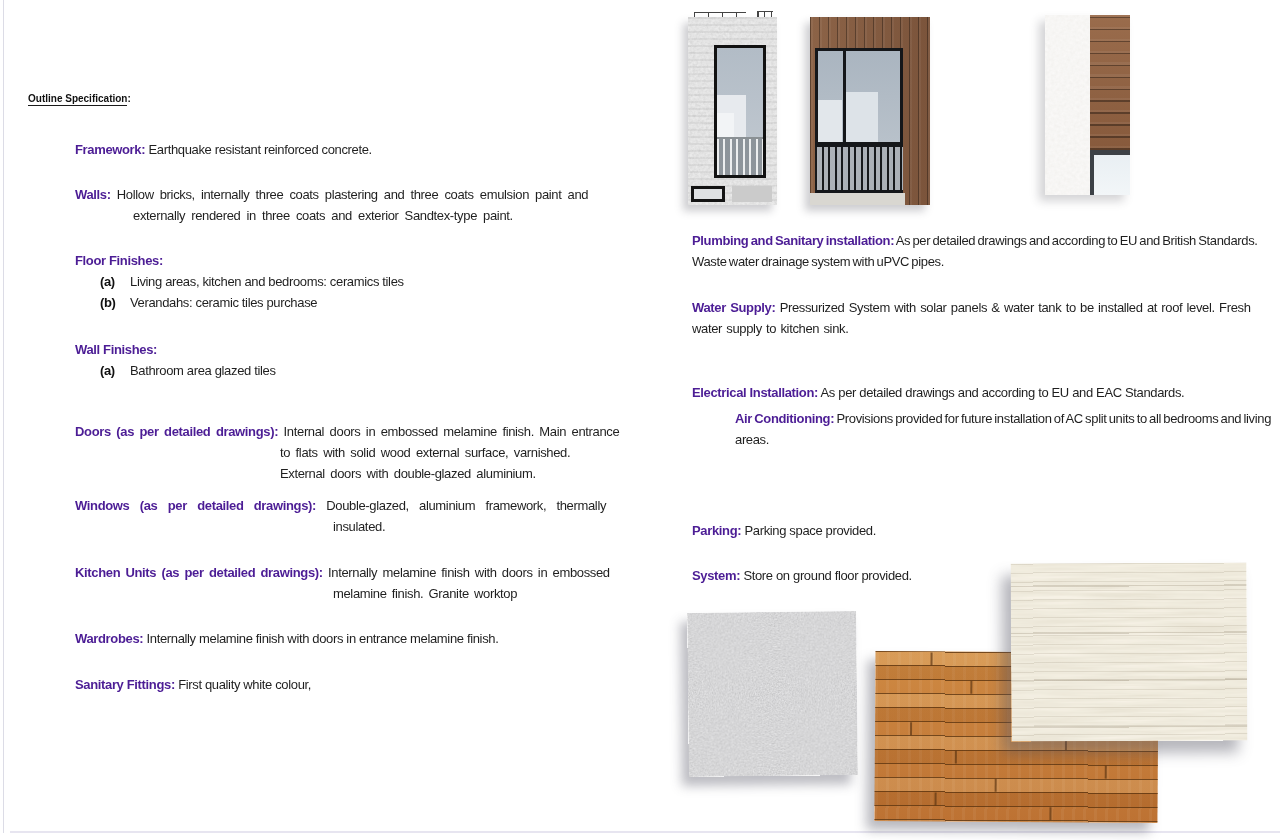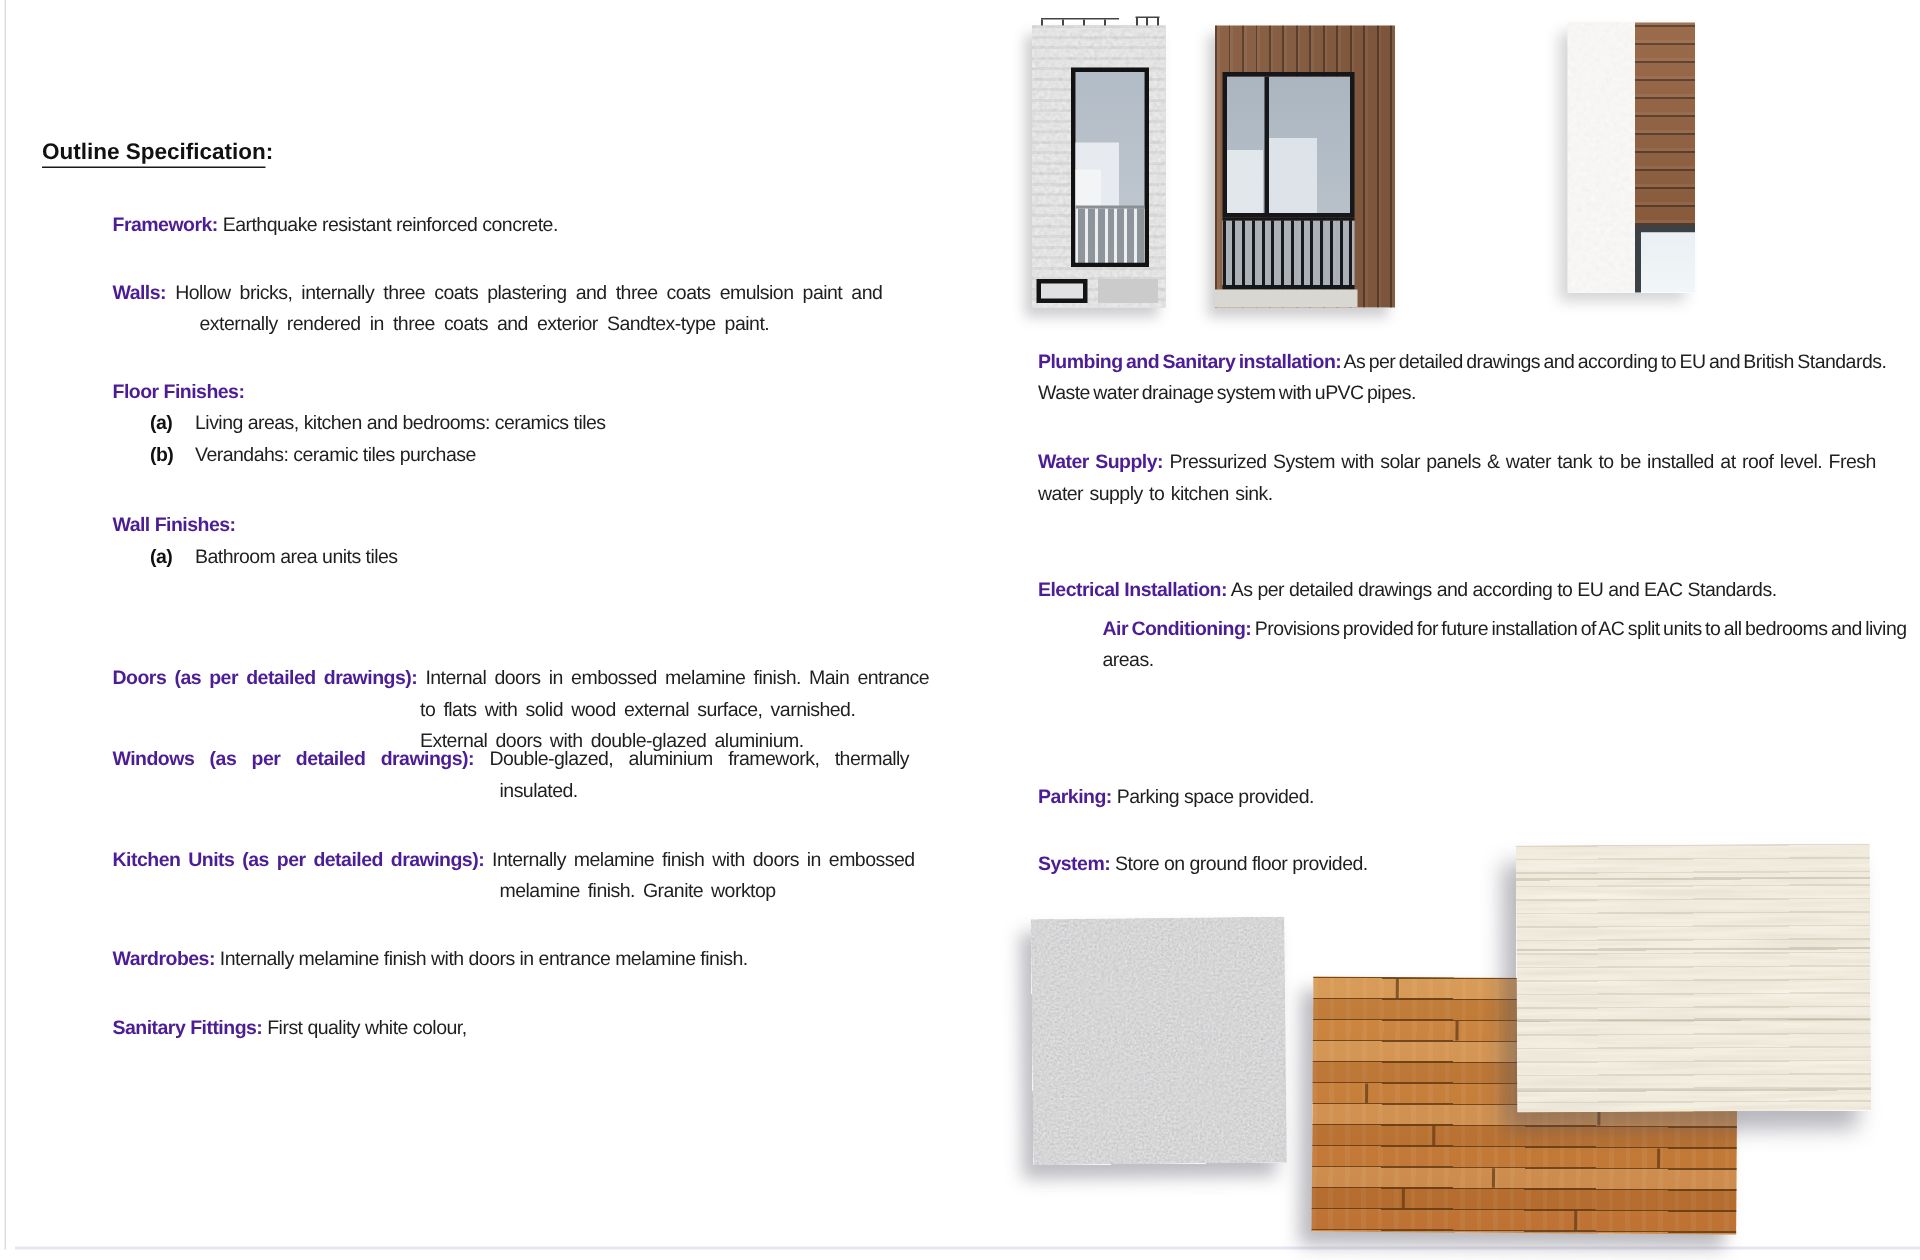--- a/index.html
+++ b/index.html
@@ -7,21 +7,21 @@
           font-family:"Liberation Sans",sans-serif;color:#1f1f1f;}
   
   .edge-left{position:absolute;left:3px;top:0;width:1px;height:833px;background:#dcdce6;}
   .edge-bottom{position:absolute;left:10px;top:831px;width:1270px;height:2px;background:#e7e5f0;}
 
   
   .doc{font-size:13px;line-height:21px;letter-spacing:-0.35px;}
   .blk{position:absolute;}
   .lbl{font-weight:bold;color:#4c1d95;}
   .txt{white-space:pre-line;}
-  .heading{left:28px;top:93px;font-size:15px;font-weight:bold;color:#111;}
+  .heading{left:28px;top:93px;font-size:10px;font-weight:bold;color:#111;}
   .heading .u{border-bottom:1.6px solid #1a1a1a;padding-bottom:1px;}
   .leftcol{left:75px;width:562px;}
   .rightcol{left:692px;width:588px;}
   .hang-walls{padding-left:58px;text-indent:-58px;word-spacing:2.8px;}
   .hang-doors{padding-left:205px;text-indent:-205px;word-spacing:2.2px;}
   .hang-windows{padding-left:258px;text-indent:-258px;word-spacing:7px;}
   .hang-kitchen{padding-left:258px;text-indent:-258px;word-spacing:2px;}
   .ws-plumbing{word-spacing:-1px;}
   .ws-water{word-spacing:1px;}
   .ws-air{word-spacing:-1px;margin-left:43px;}
@@ -166,25 +166,25 @@
       <span class="marker">(a)</span><span>Living areas, kitchen and bedrooms: ceramics tiles</span>
     </div>
     <div class="list-item">
       <span class="marker">(b)</span><span>Verandahs: ceramic tiles purchase</span>
     </div>
   </div>
 
   <div class="blk doc leftcol" style="top:339px">
     <b class="lbl">Wall Finishes:</b>
     <div class="list-item">
-      <span class="marker">(a)</span><span>Bathroom area units tiles</span>
-    </div>
-  </div>
-
-  <div class="blk doc leftcol hang-doors" style="top:441px">
+      <span class="marker">(a)</span><span>Bathroom area glazed tiles</span>
+    </div>
+  </div>
+
+  <div class="blk doc leftcol hang-doors" style="top:421px">
     <b class="lbl">Doors (as per detailed drawings):</b>
     <span class="txt">Internal doors in embossed melamine finish. Main entrance
 to flats with solid wood external surface, varnished.
 External doors with double-glazed aluminium.</span>
   </div>
 
   <div class="blk doc leftcol hang-windows" style="top:495px">
     <b class="lbl">Windows (as per detailed drawings):</b>
     <span class="txt">Double-glazed, aluminium framework, thermally
 insulated.</span>

